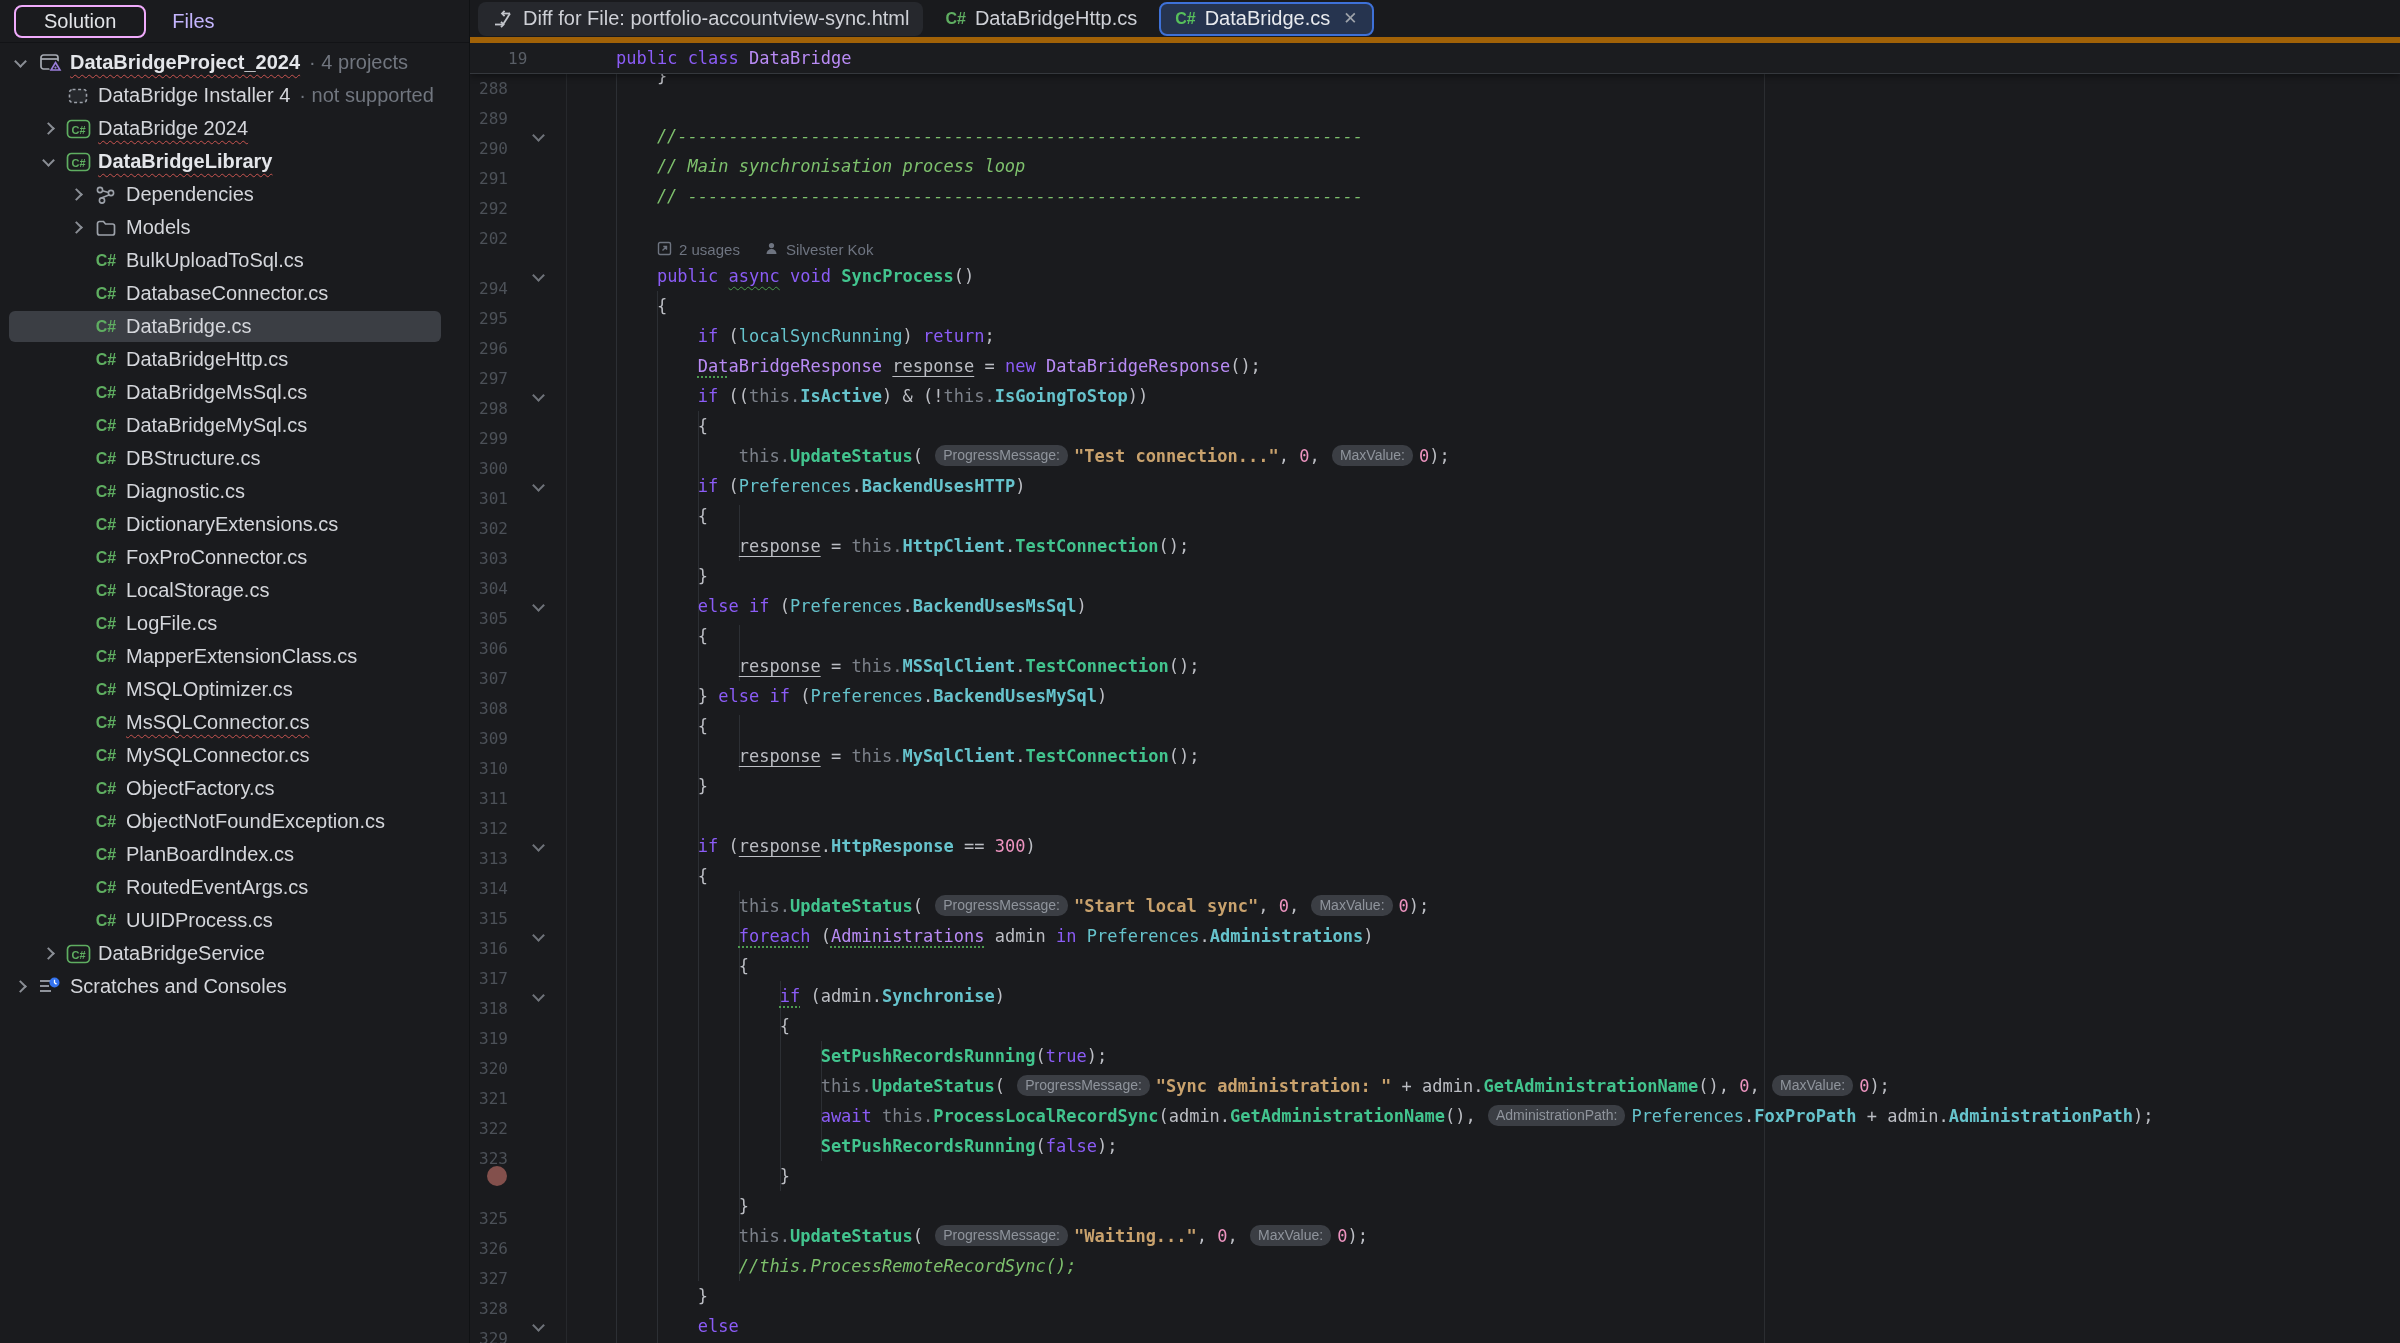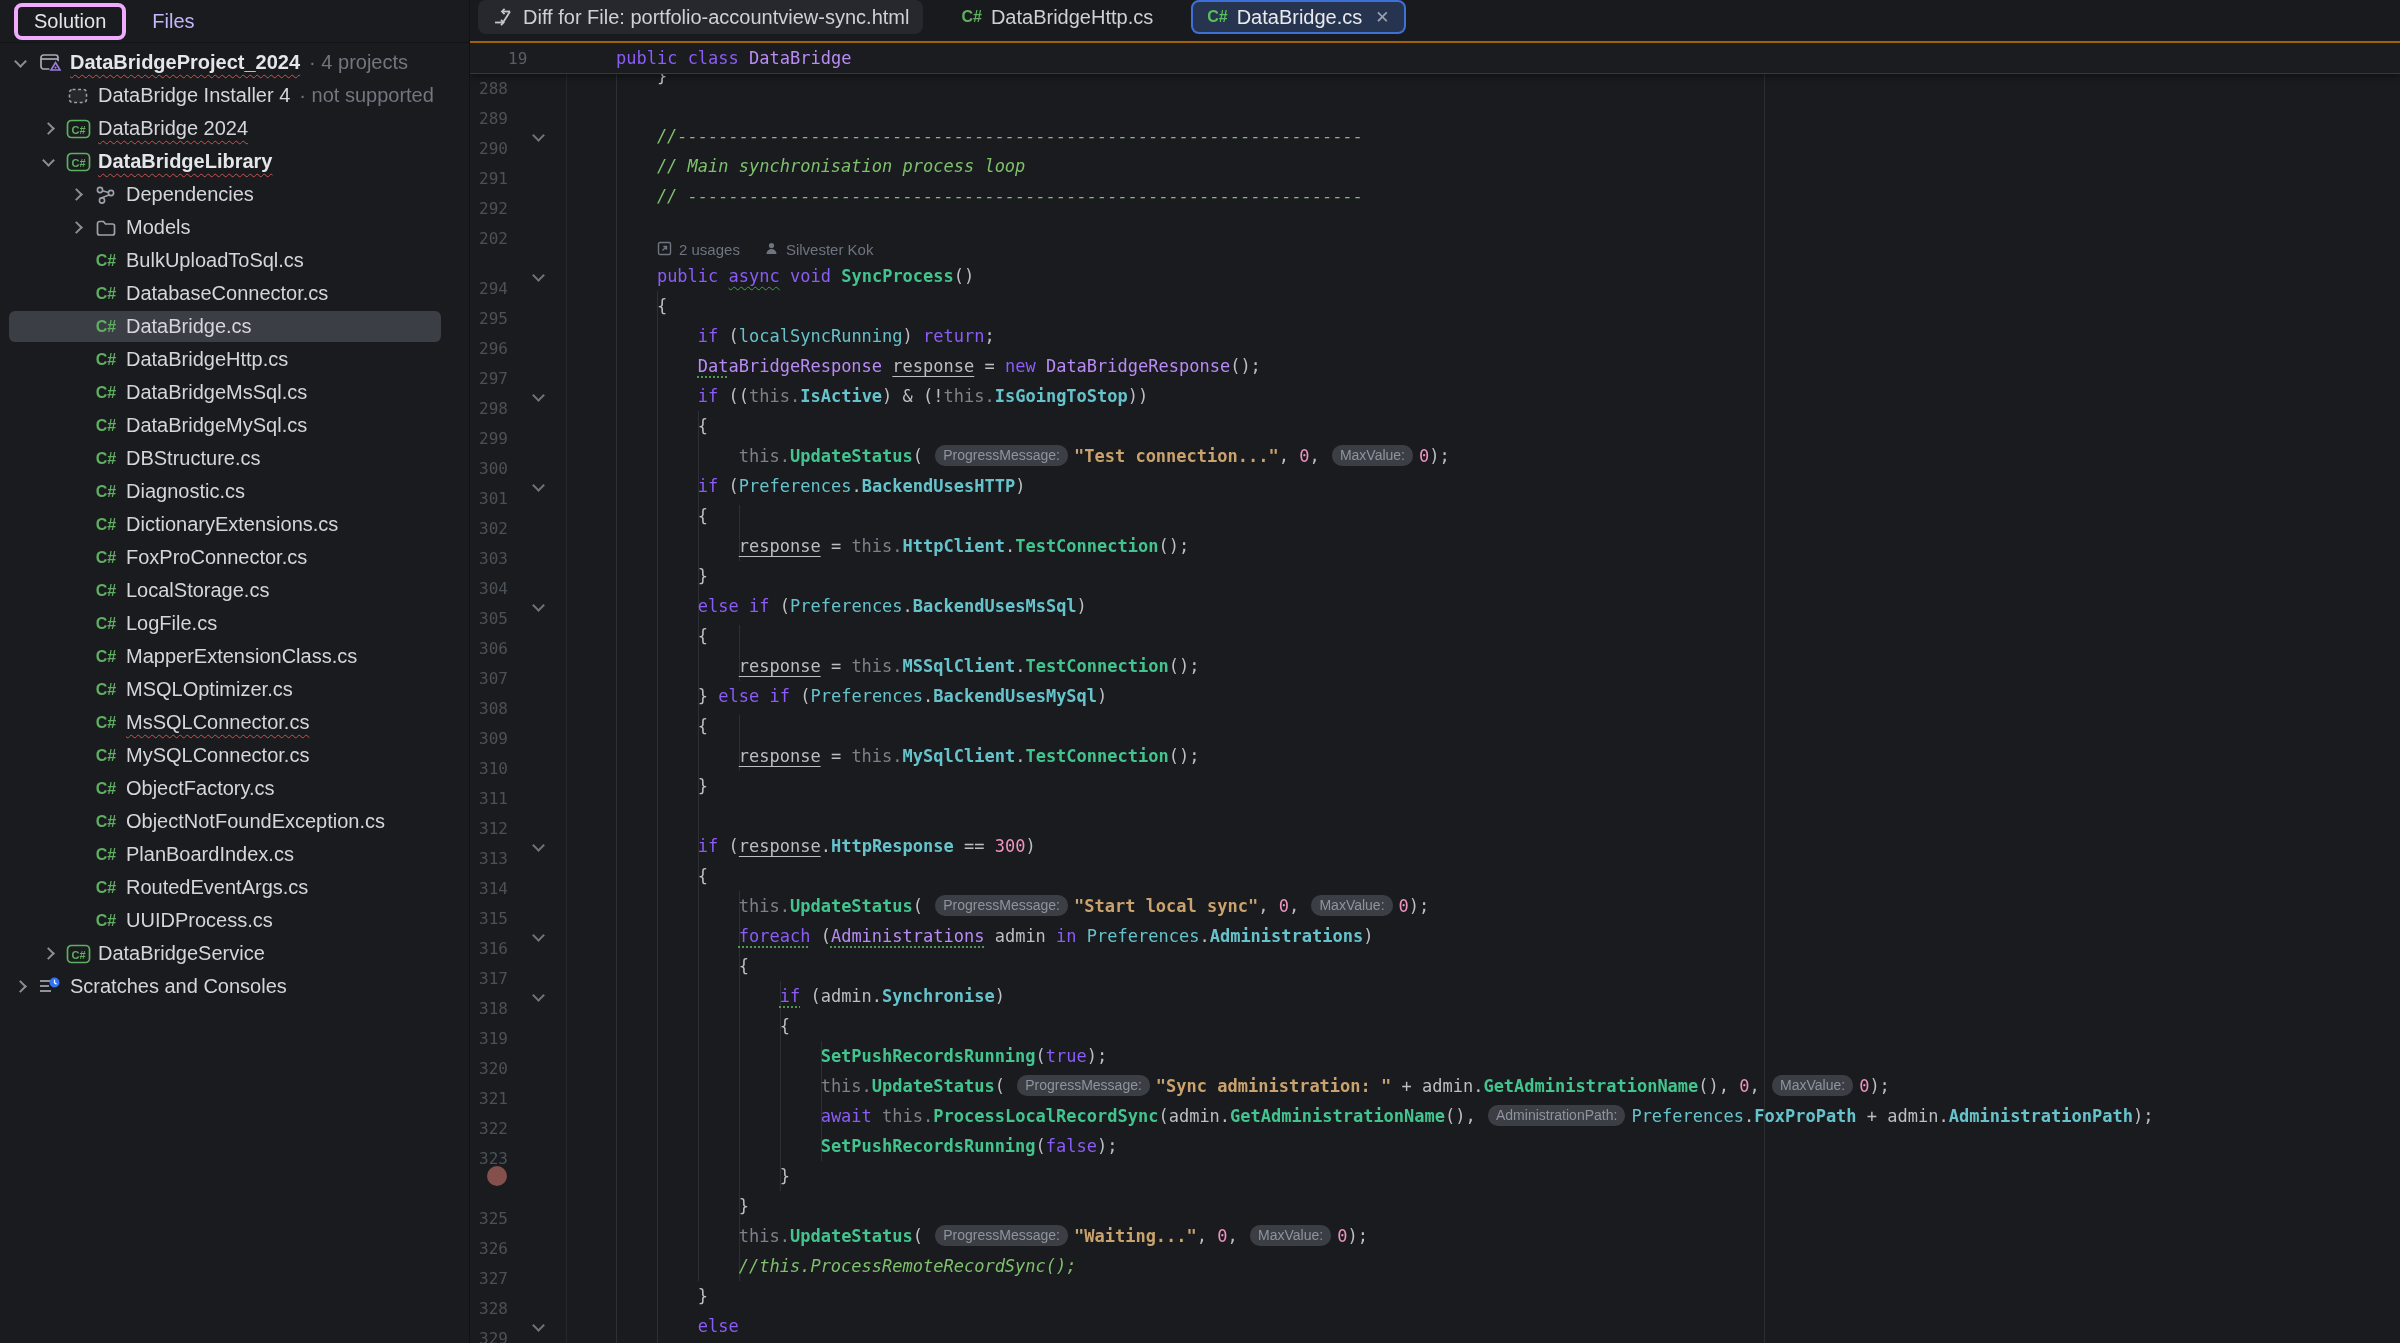--- a/index.html
+++ b/index.html
@@ -3,39 +3,39 @@
 <meta charset="utf-8">
 <style>
   *{box-sizing:border-box;margin:0;padding:0}
   html,body{width:2400px;height:1343px;overflow:hidden;background:#1A1B1E;
     font-family:"Liberation Sans",sans-serif;-webkit-font-smoothing:antialiased}
   .app{position:relative;width:2400px;height:1343px;display:flex}
 
   
   .panel{position:relative;width:470px;height:100%;background:#1A1B1E;border-right:1px solid #101214;flex:none}
   .panel-header{height:43px;display:flex;align-items:center;gap:26px;padding-left:14px;border-bottom:1px solid #121316}
-  .seg-btn{border:4px solid #f0abfc;border-radius:8px;padding:3px 16px;font-size:20px;color:#E2E4E8;cursor:default}
+  .seg-btn{border:2px solid #f0abfc;border-radius:8px;padding:3px 28px;font-size:20px;color:#E2E4E8;cursor:default}
   .seg-label{font-size:20px;color:#c4b5fd}
   .tree{position:absolute;top:46px;left:0;right:16px}
   .trow{position:relative;height:33px;display:flex;align-items:center;font-size:20px;color:#D4D6DB;white-space:nowrap;z-index:0}
   .trow.sel::before{content:'';position:absolute;left:9px;right:12px;top:1px;bottom:1px;background:#3B3E44;border-radius:6px;z-index:-1}
   .chevslot{width:28px;flex:none;display:flex;align-items:center;justify-content:center}
   .chev{width:9px;height:9px;border-right:2px solid #8A8E95;border-bottom:2px solid #8A8E95}
   .chev.right{transform:rotate(-45deg)}
   .chev.down{transform:rotate(45deg);margin-top:-3px}
   .iconslot{width:32px;flex:none;display:flex;align-items:center;justify-content:center}
   .tlabel{margin-left:4px}
   .tlabel.bold{font-weight:700;color:#E4E6EA}
   .tlabel.squig{text-decoration:underline wavy #C75450 1px;text-underline-offset:5px}
   .tnote{margin-left:9px;color:#71767F}
   .csfile-ic{font-size:16px;font-weight:700;color:#5FAE61;letter-spacing:0}
 
   
   .editor{position:relative;flex:1;height:100%;background:#1A1B1E}
-  .tabbar{height:43px;display:flex;align-items:flex-start;gap:24px;padding-left:8px;border-bottom:2px solid #a16207;background:#191A1D}
+  .tabbar{height:43px;display:flex;align-items:center;gap:8px;padding-left:8px;border-bottom:6px solid #a16207;background:#191A1D}
   .tab{display:flex;align-items:center;gap:9px;height:34px;padding:0 14px;border-radius:8px;font-size:20px;color:#CED0D6;cursor:default}
   .tab.preview{background:#26282D}
   .tab.active{background:#26344F;border:2px solid #3E71D8;color:#E8EAEE}
   .tab .csharp{font-size:16px;font-weight:700;color:#5FAE61}
   .tab .close{margin-left:4px;color:#9DA2AA;font-size:17px}
   .tab.active .csharp{color:#57C05B}
 
   .codearea{position:absolute;top:43px;left:0;right:0;bottom:0;overflow:hidden;background:#1A1B1E}
   .guide{position:absolute;width:1px;background:#2C2F34;z-index:0}
   .wrapguide{position:absolute;width:1px;background:#2B2D31;top:0;bottom:0;z-index:0}

